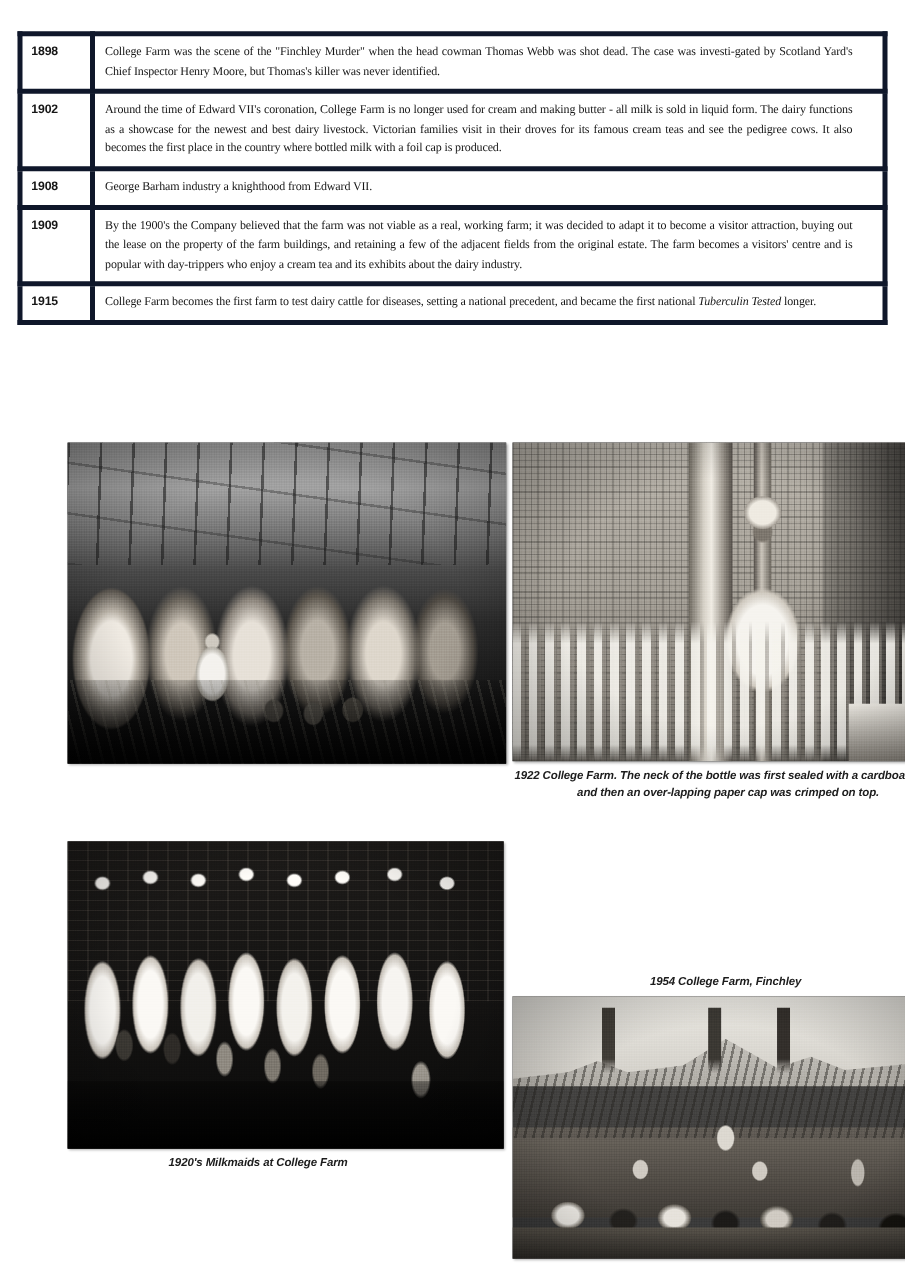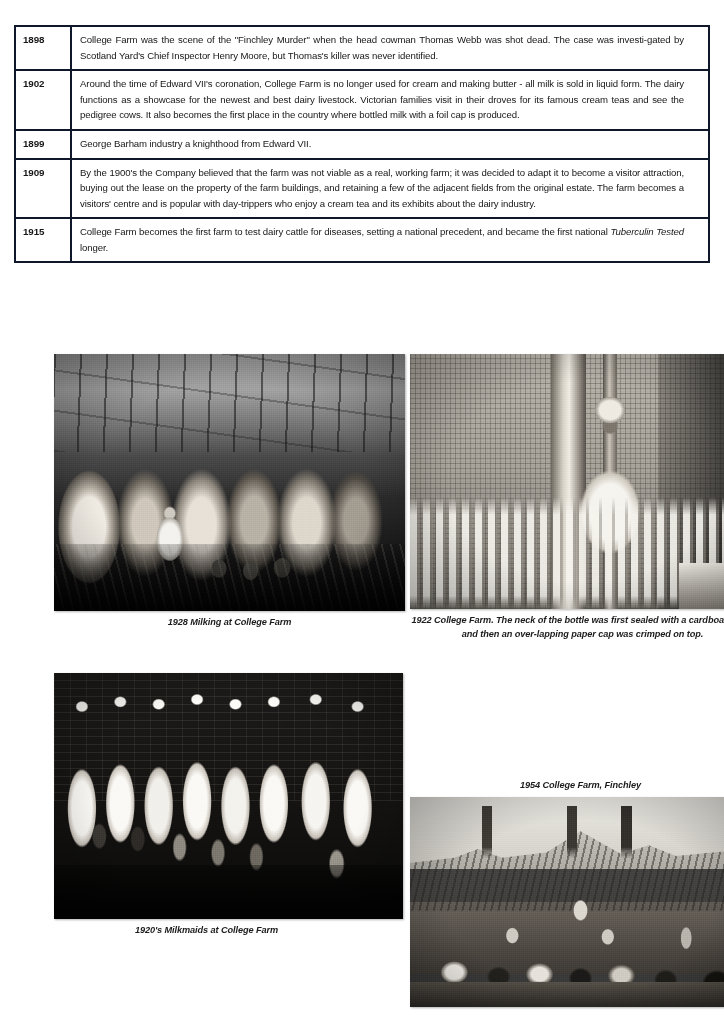--- a/index.html
+++ b/index.html
@@ -19,41 +19,42 @@
   
   .timeline-table {
     position: absolute;
     left: 14px;
     top: 25px;
     width: 696px;
     border-collapse: collapse;
     table-layout: fixed;
   }
   .timeline-table td {
-    border: 2px solid #0f172a;
+    border: 4px solid #0f172a;
     vertical-align: top;
     padding: 5px 6px 6px 6px;
     font-size: 9.6px;
     line-height: 1.62;
     color: #161616;
     letter-spacing: -0.01em;
   }
   .timeline-table td.year-cell {
     width: 41px;
     font-weight: bold;
     font-size: 9.8px;
     padding-left: 7px;
     white-space: nowrap;
   }
   .timeline-table td.desc-cell {
     text-align: justify;
     text-justify: inter-word;
     padding-right: 24px;
     padding-left: 8px;
     hyphens: manual;
+    font-family: Liberation Serif, serif;
   }
   .desc-cell .ital { font-style: italic; }
 
   
   .figure { position: absolute; }
   .photo {
     position: relative;
     overflow: hidden;
     background: #3a3a3a;
     box-shadow: 1px 1px 2px rgba(0,0,0,0.30);
@@ -282,21 +283,21 @@
       <td class="year-cell">1898</td>
       <td class="desc-cell">College Farm was the scene of the "Finchley Murder" when the head cowman Thomas Webb was shot dead. The case was investi-gated by Scotland Yard's Chief Inspector Henry Moore, but Thomas's killer was never identified.</td>
     </tr>
 
     <tr>
       <td class="year-cell">1902</td>
       <td class="desc-cell">Around the time of Edward VII's coronation, College Farm is no longer used for cream and making butter - all milk is sold in liquid form. The dairy functions as a showcase for the newest and best dairy livestock. Victorian families visit in their droves for its famous cream teas and see the pedigree cows. It also becomes the first place in the country where bottled milk with a foil cap is produced.</td>
     </tr>
 
     <tr>
-      <td class="year-cell">1899</td>
+      <td class="year-cell">1908</td>
       <td class="desc-cell">George Barham industry a knighthood from Edward VII.</td>
     </tr>
 
     <tr>
       <td class="year-cell">1909</td>
       <td class="desc-cell">By the 1900's the Company believed that the farm was not viable as a real, working farm; it was decided to adapt it to become a visitor attraction, buying out the lease on the property of the farm buildings, and retaining a few of the adjacent fields from the original estate. The farm becomes a visitors' centre and is popular with day-trippers who enjoy a cream tea and its exhibits about the dairy industry.</td>
     </tr>
 
 
     <tr>
@@ -313,21 +314,20 @@
   <div class="photo" aria-label="Black and white photograph of a row of cows being milked in a shed with a dairyman seated between them">
     <div class="ph-layer p1-bg"></div>
     <div class="ph-layer p1-beams"></div>
     <div class="ph-layer p1-cows"></div>
     <div class="ph-layer p1-man"></div>
     <div class="ph-layer p1-cans"></div>
     <div class="ph-layer p1-floor"></div>
     <div class="ph-layer grain"></div>
     <div class="ph-layer vignette"></div>
   </div>
-  <figcaption class="caption">1928 Milking at College Farm</figcaption>
 </figure>
 
 <figure class="figure" id="fig-bottling">
   <div class="photo" aria-label="Black and white photograph of a young woman in a white coat and cap filling milk bottles at a bottling machine">
     <div class="ph-layer p2-bg"></div>
     <div class="ph-layer p2-mesh"></div>
     <div class="ph-layer p2-dark-right"></div>
     <div class="ph-layer p2-pillar"></div>
     <div class="ph-layer p2-pillar2"></div>
     <div class="ph-layer p2-figure"></div>

